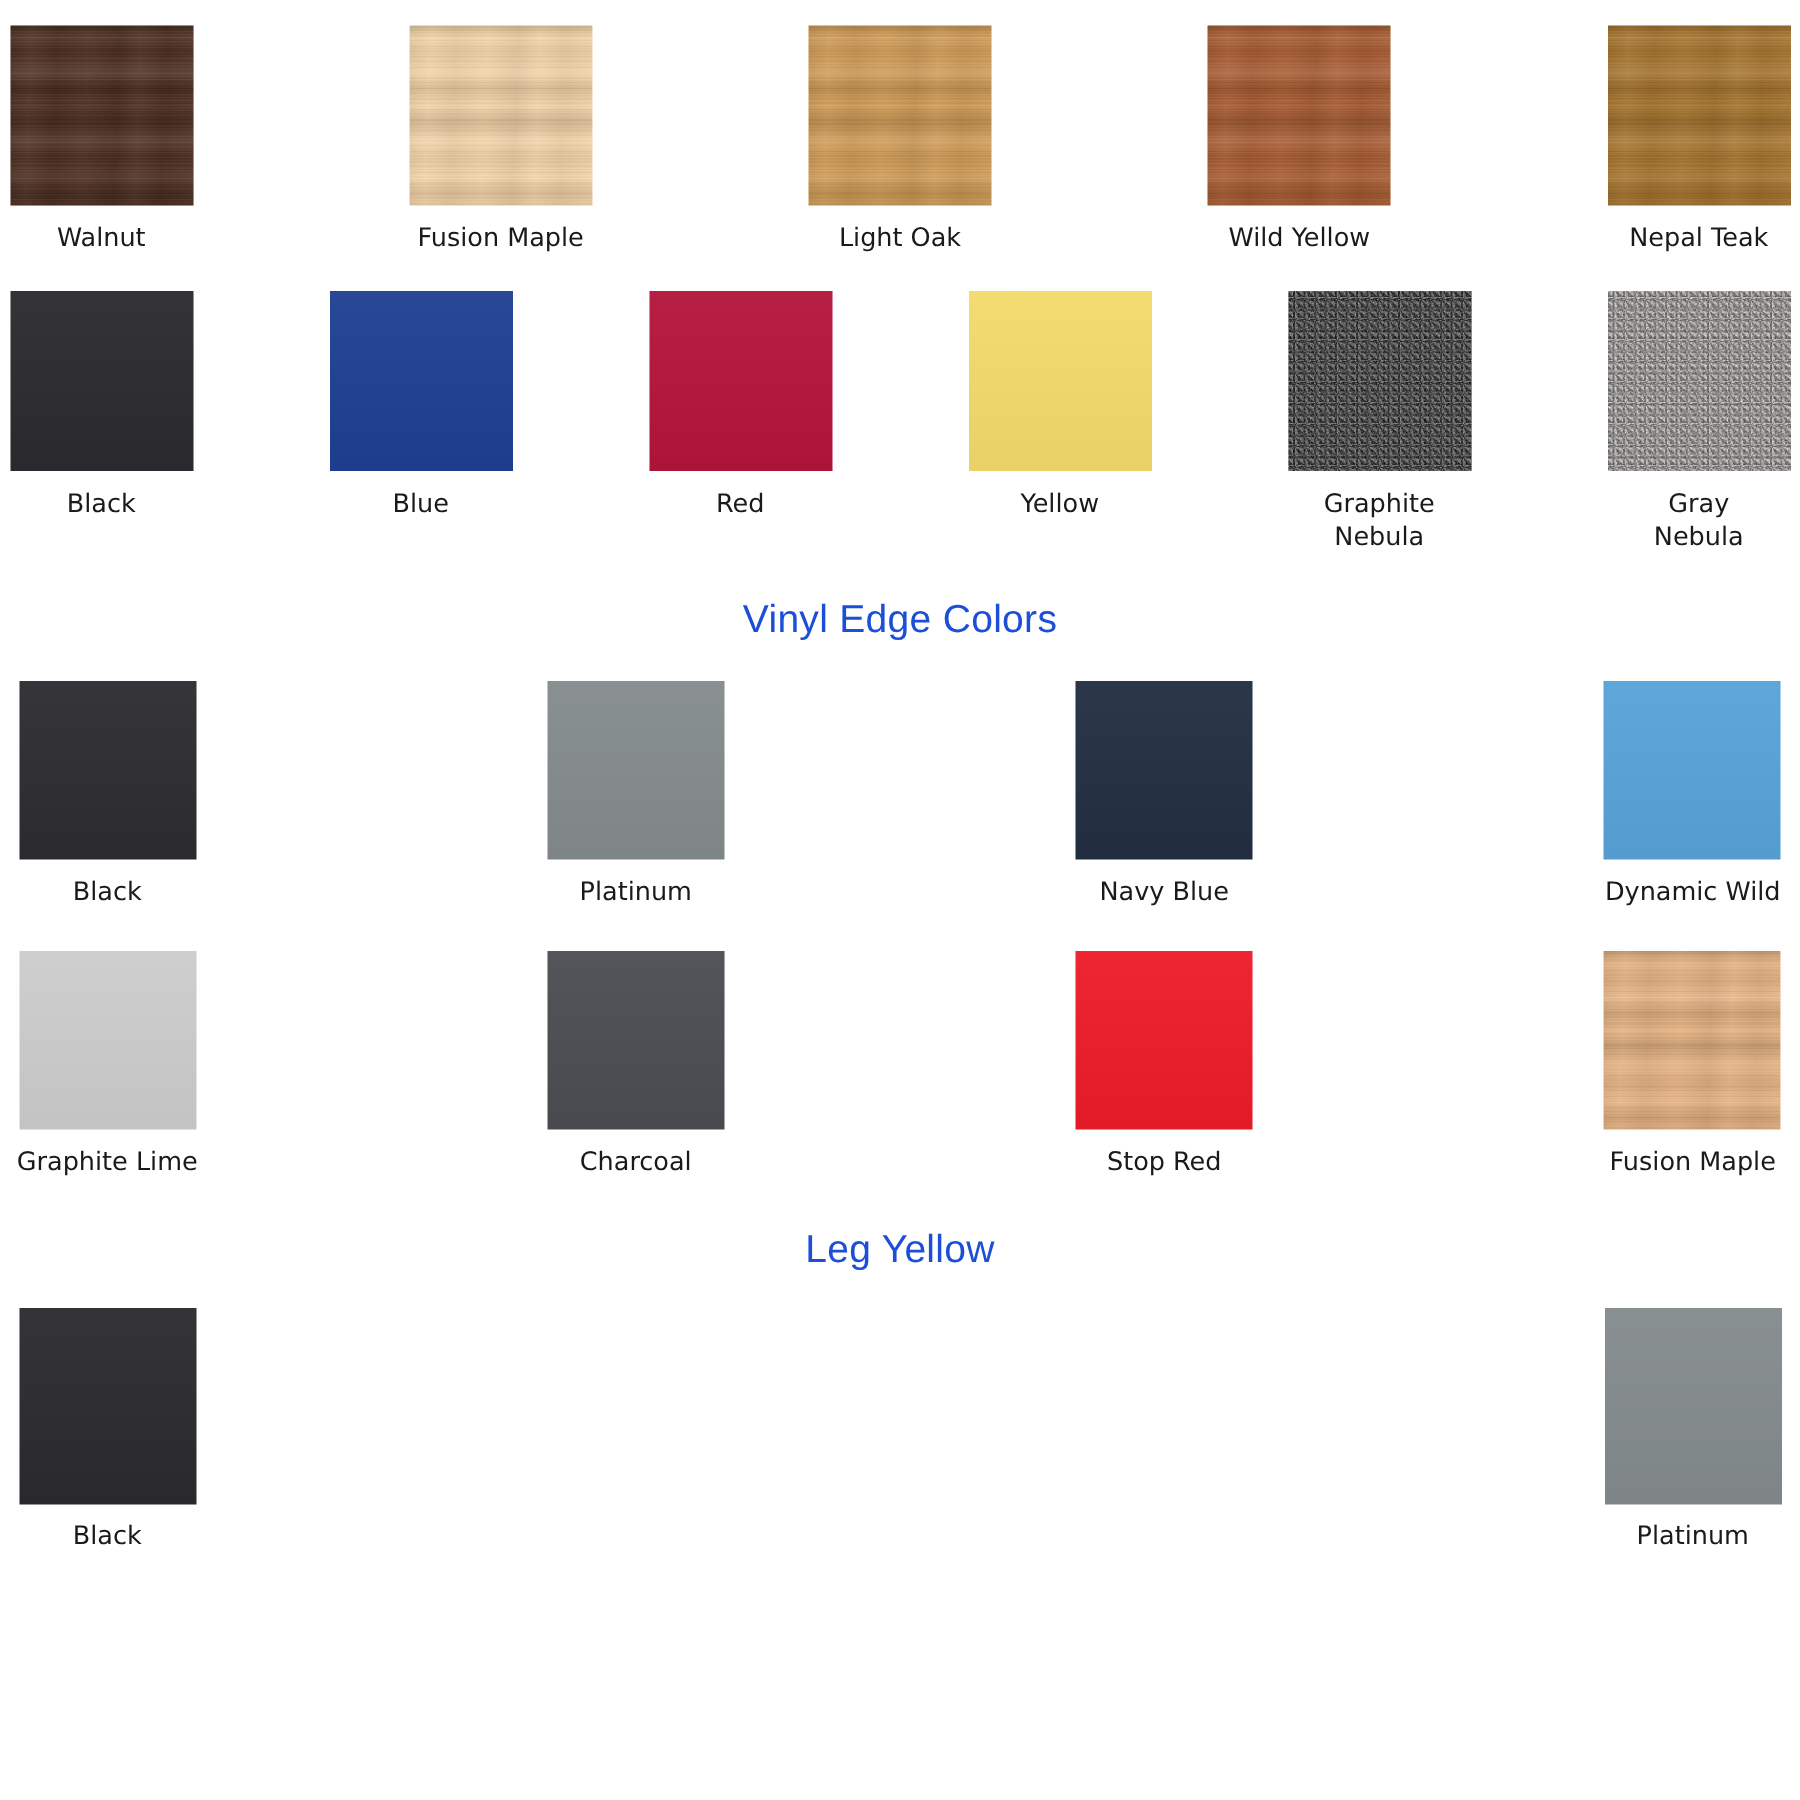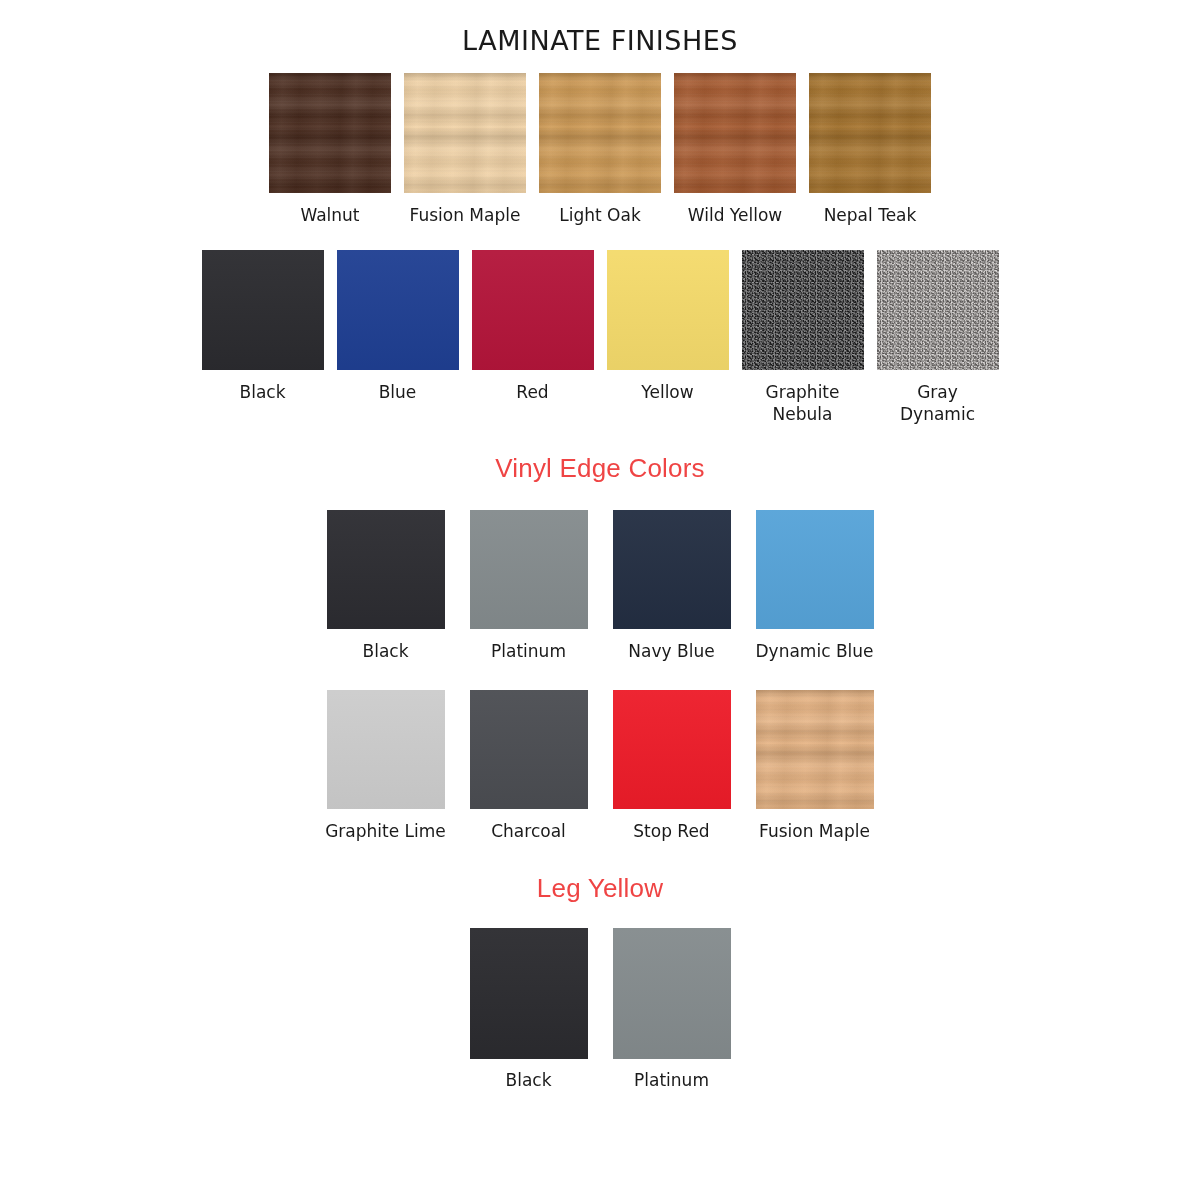--- a/index.html
+++ b/index.html
@@ -31,29 +31,29 @@
     letter-spacing: 0.5px;
     color: #1a1a1a;
     padding-top: 25px;
     font-family: "DejaVu Sans", sans-serif;
   }
 
   .title-section {
     text-align: center;
     font-size: 26px;
     font-weight: 400;
-    color: #ef4444;
+    color: #1d4ed8;
     font-family: "Liberation Sans", sans-serif;
     letter-spacing: 0.2px;
   }
 
   
   .row {
     display: flex;
-    justify-content: center;
+    justify-content: space-between;
     align-items: flex-start;
   }
 
   .cell {
     display: flex;
     flex-direction: column;
     align-items: center;
   }
 
   .swatch {
@@ -167,21 +167,20 @@
   .sec-vin-row1 { margin-top: 26px; }
   .sec-vin-row2 { margin-top: 28px; }
   .sec-leg-title { margin-top: 31px; }
   .sec-leg-row { margin-top: 24px; }
 </style>
 </head>
 <body>
 
 <div class="page">
 
-  <h1 class="title-main">LAMINATE FINISHES</h1>
 
   <div class="row lam sec-lam-row1" id="lam-row-1">
       <div class="cell">
         <div class="swatch grain" style="background-color: rgb(74, 42, 28);"></div>
         <div class="caption">Walnut</div>
       </div>
       <div class="cell">
         <div class="swatch grain" style="background-color: rgb(246, 214, 168);"></div>
         <div class="caption">Fusion Maple</div>
       </div>
@@ -217,42 +216,42 @@
         <div class="caption">Yellow</div>
       </div>
       <div class="cell">
         <div class="swatch nebula" style="background-color: rgb(46, 46, 48);"></div>
         <div class="caption">Graphite
 Nebula</div>
       </div>
       <div class="cell">
         <div class="swatch nebula" style="background-color: rgb(195, 189, 186);"></div>
         <div class="caption">Gray
-Dynamic</div>
+Nebula</div>
       </div>
     </div>
 
   <h2 class="title-section sec-vinyl-title">Vinyl Edge Colors</h2>
 
   <div class="row vin sec-vin-row1" id="vin-row-1">
       <div class="cell">
         <div class="swatch flat" style="background-color: rgb(44, 44, 49);"></div>
         <div class="caption">Black</div>
       </div>
       <div class="cell">
         <div class="swatch flat" style="background-color: rgb(132, 139, 141);"></div>
         <div class="caption">Platinum</div>
       </div>
       <div class="cell">
         <div class="swatch flat" style="background-color: rgb(35, 46, 66);"></div>
         <div class="caption">Navy Blue</div>
       </div>
       <div class="cell">
         <div class="swatch flat" style="background-color: rgb(86, 163, 216);"></div>
-        <div class="caption">Dynamic Blue</div>
+        <div class="caption">Dynamic Wild</div>
       </div>
     </div>
 
   <div class="row vin sec-vin-row2" id="vin-row-2">
       <div class="cell">
         <div class="swatch flat"></div>
         <div class="caption">Graphite Lime</div>
       </div>
       <div class="cell">
         <div class="swatch flat" style="background-color: rgb(75, 77, 82);"></div>

